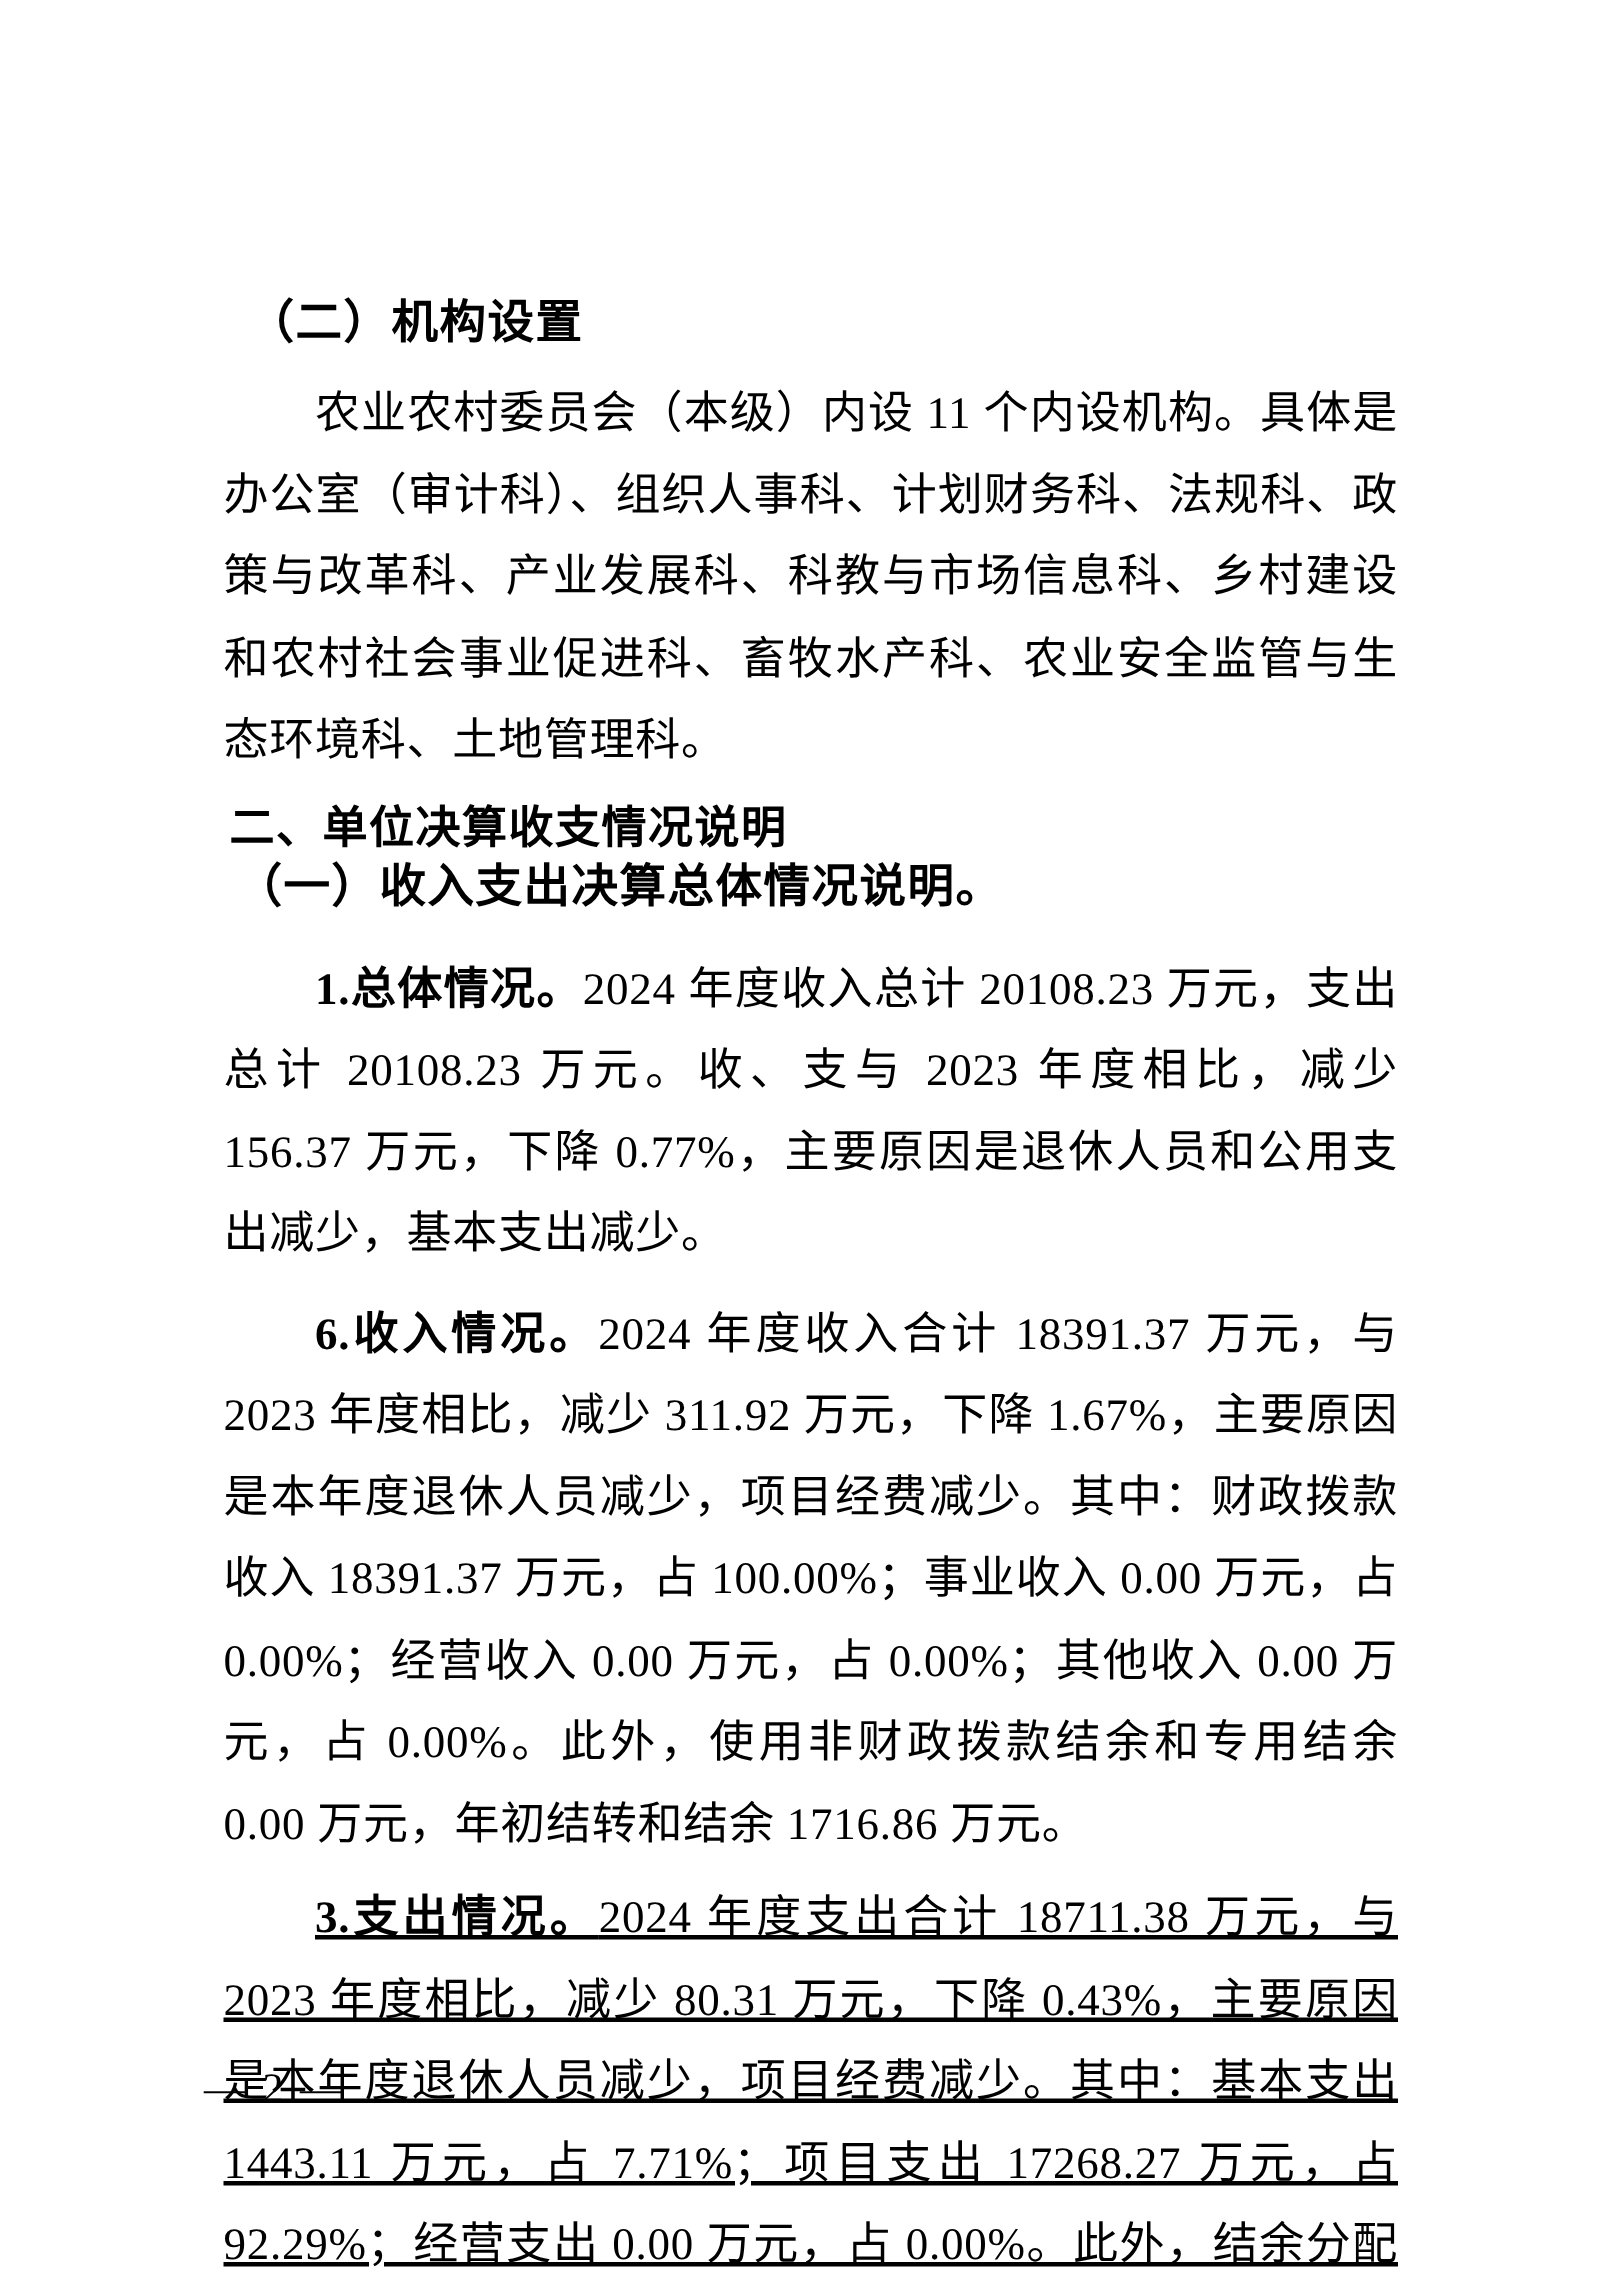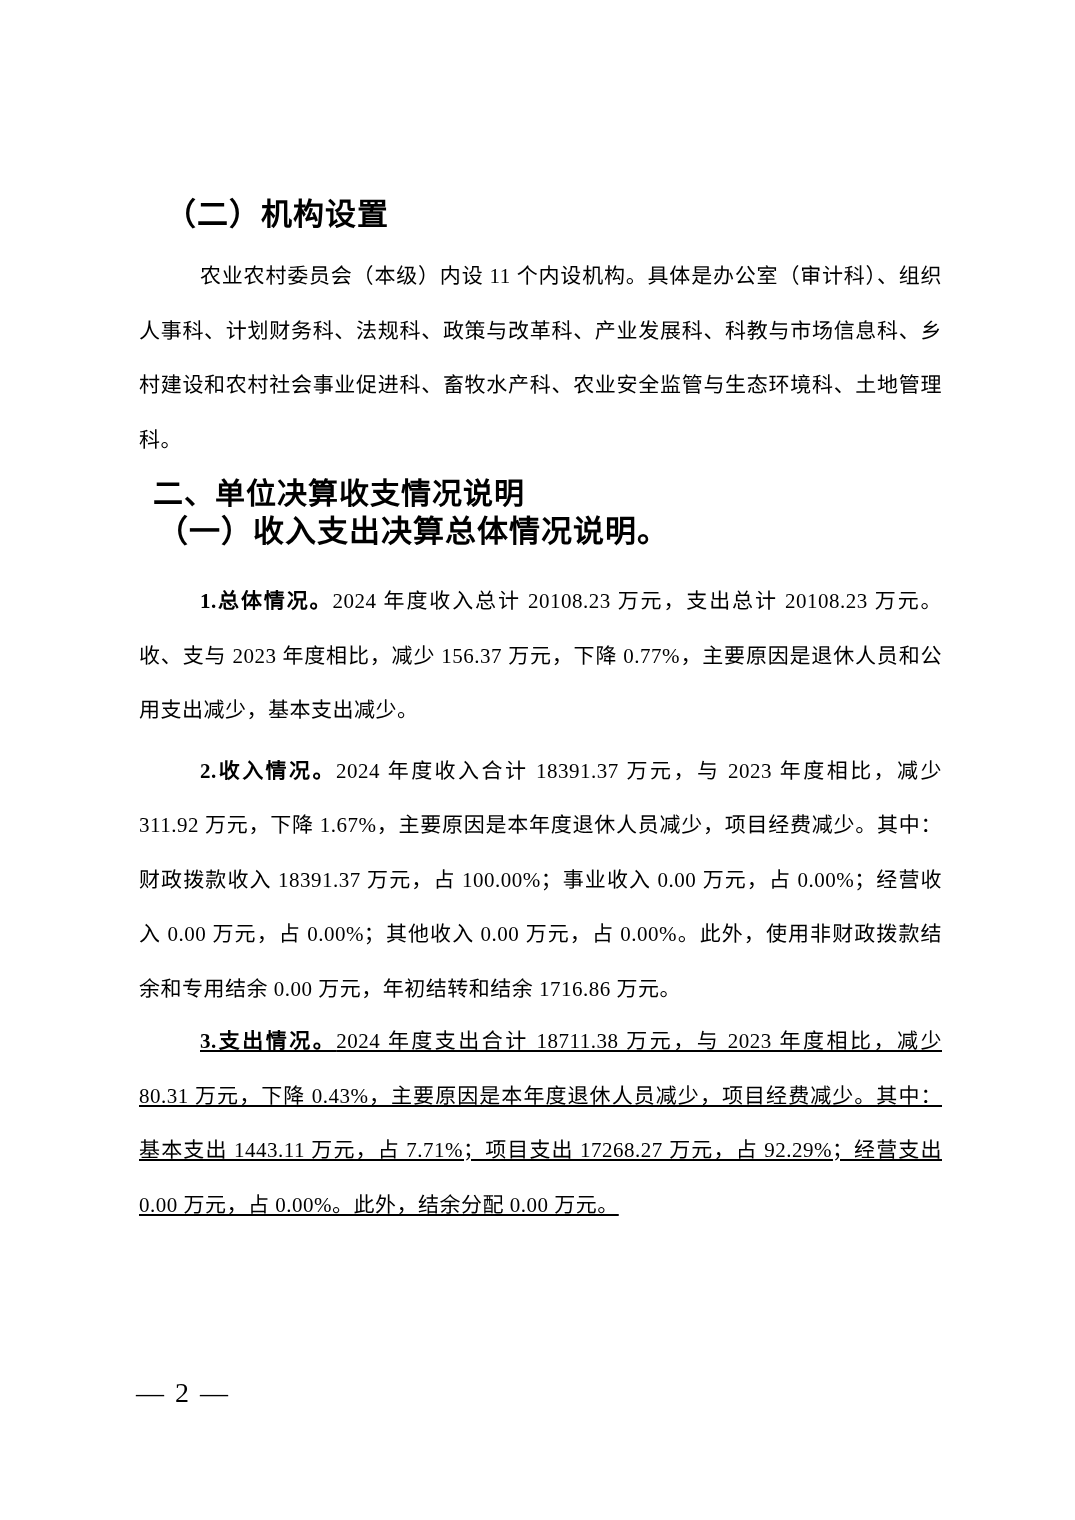--- a/index.html
+++ b/index.html
@@ -44,22 +44,22 @@
     font-family: "Liberation Sans", "DejaVu Sans", sans-serif;
     font-size: 30px;
     line-height: 38px;
     font-weight: bold;
     letter-spacing: 1px;
   }
   .kai-heading.sub {
     margin-left: 20px;
   }
   .body-para {
-    margin: 2px;
-    font-size: 21px;
+    margin: 12px;
+    font-size: 30px;
     line-height: 54.5px;
     text-align: justify;
     text-indent: 61px;
     letter-spacing: 0.5px;
   }
   .body-para.org {
     margin-top: 15px;
   }
   .body-para.p1 {
     margin-top: 23px;
@@ -92,20 +92,20 @@
     <h3 class="kai-heading first">（二）机构设置</h3>
 
     <p class="body-para org">农业农村委员会（本级）内设 11 个内设机构。具体是办公室（审计科）、组织人事科、计划财务科、法规科、政策与改革科、产业发展科、科教与市场信息科、乡村建设和农村社会事业促进科、畜牧水产科、农业安全监管与生态环境科、土地管理科。</p>
 
     <h2 class="hei-heading">二、单位决算收支情况说明</h2>
 
     <h3 class="kai-heading sub">（一）收入支出决算总体情况说明。</h3>
 
     <p class="body-para p1"><b>1.总体情况。</b><span>2024 年度收入总计 20108.23 万元，支出总计 20108.23 万元。收、支与 2023 年度相比，减少 156.37 万元，下降 0.77%，主要原因是退休人员和公用支出减少，基本支出减少。</span></p>
 
-    <p class="body-para p2"><b>2.收入情况。</b><span>2024 年度收入合计 18391.37 万元，与 2023 年度相比，减少 311.92 万元，下降 1.67%，主要原因是本年度退休人员减少，项目经费减少。其中：财政拨款收入 18391.37 万元，占 100.00%；事业收入 0.00 万元，占 0.00%；经营收入 0.00 万元，占 0.00%；其他收入 0.00 万元，占 0.00%。此外，使用非财政拨款结余和专用结余 0.00 万元，年初结转和结余 1716.86 万元。</span></p>
+    <p class="body-para p2"><b>6.收入情况。</b><span>2024 年度收入合计 18391.37 万元，与 2023 年度相比，减少 311.92 万元，下降 1.67%，主要原因是本年度退休人员减少，项目经费减少。其中：财政拨款收入 18391.37 万元，占 100.00%；事业收入 0.00 万元，占 0.00%；经营收入 0.00 万元，占 0.00%；其他收入 0.00 万元，占 0.00%。此外，使用非财政拨款结余和专用结余 0.00 万元，年初结转和结余 1716.86 万元。</span></p>
 
     <p class="body-para p3"><b>3.支出情况。</b><span>2024 年度支出合计 18711.38 万元，与 2023 年度相比，减少 80.31 万元，下降 0.43%，主要原因是本年度退休人员减少，项目经费减少。其中：基本支出 1443.11 万元，占 7.71%；项目支出 17268.27 万元，占 92.29%；经营支出 0.00 万元，占 0.00%。此外，结余分配 0.00 万元。</span></p>
 
   </div>
 
   <div class="footer">— 2 —</div>
 </div>
 
 </body></html>

